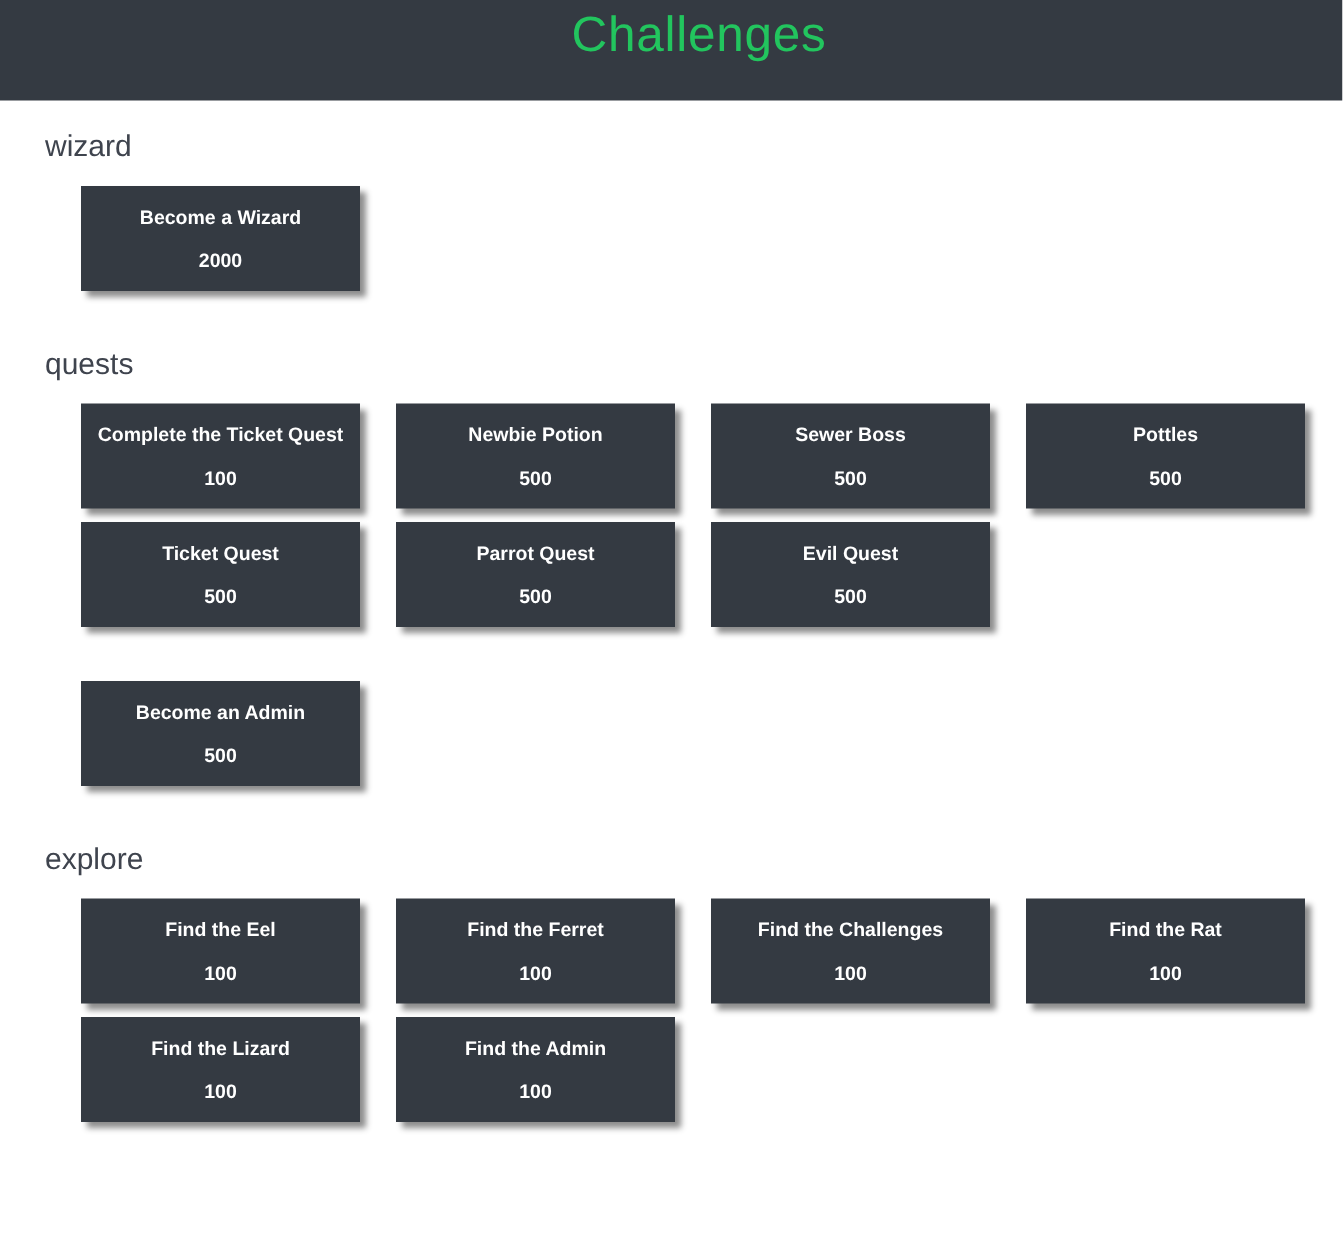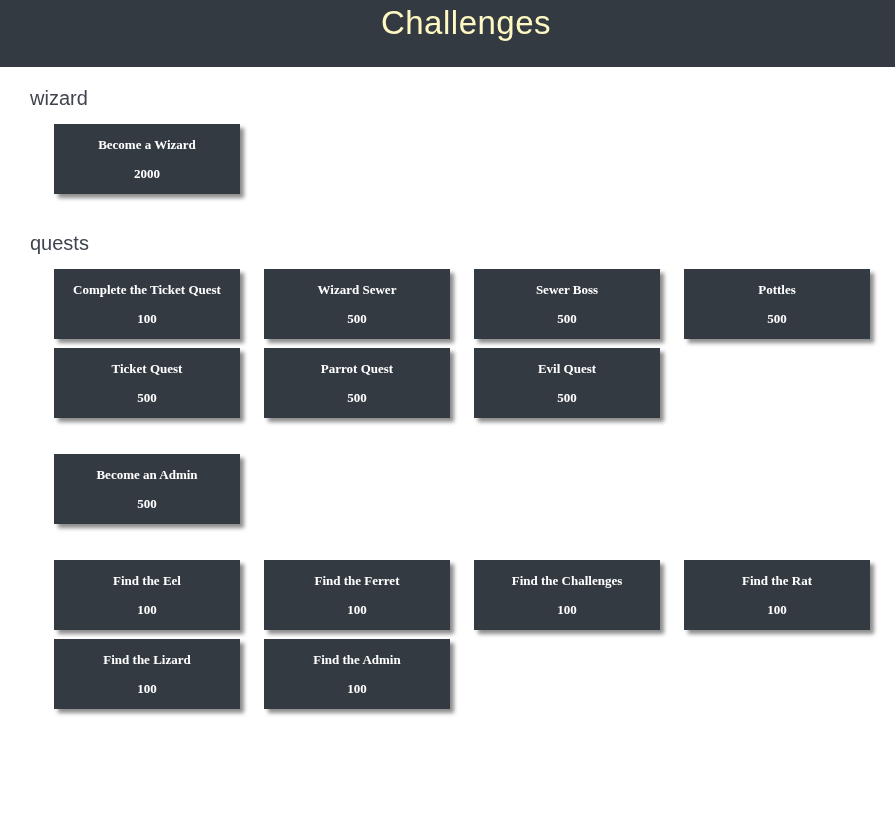--- a/index.html
+++ b/index.html
@@ -17,21 +17,21 @@
   header.topbar {
     background: #343a42;
     height: 67px;
     width: 100%;
   }
   .page-title {
     margin: 0;
     padding-top: 1px;
     padding-left: 37px;
     text-align: center;
-    color: #fef9c3;
+    color: #22c55e;
     font-size: 33px;
     font-weight: 300;
     letter-spacing: 0.5px;
     line-height: 1.35;
   }
   main.board {
     padding: 18px 25px 8px 30px;
   }
   section.section { margin-top: 36px; }
   section.section:first-child { margin-top: 0; }
@@ -61,21 +61,20 @@
     row-gap: 14px;
     color: #ffffff;
     cursor: pointer;
     text-align: center;
   }
   .card-title, .card-points {
     font-size: 13px;
     font-weight: 700;
     line-height: 15px;
     white-space: nowrap;
-    font-family: Liberation Serif, serif;
   }
 </style>
 </head>
 <body>
 
 <header class="topbar">
   <h1 class="page-title">Challenges</h1>
 </header>
 
 <main class="board">
@@ -92,21 +91,21 @@
 
   <section class="section">
     <h2 class="section-title">quests</h2>
     <div class="cards">
   <div class="card">
     <div class="card-title">Complete the Ticket Quest</div>
     <div class="card-points">100</div>
   </div>
 
   <div class="card">
-    <div class="card-title">Wizard Sewer</div>
+    <div class="card-title">Newbie Potion</div>
     <div class="card-points">500</div>
   </div>
 
   <div class="card">
     <div class="card-title">Sewer Boss</div>
     <div class="card-points">500</div>
   </div>
 
   <div class="card">
     <div class="card-title">Pottles</div>
@@ -133,20 +132,21 @@
   <section class="section">
     <div class="cards">
   <div class="card">
     <div class="card-title">Become an Admin</div>
     <div class="card-points">500</div>
   </div>
 </div>
   </section>
 
   <section class="section">
+    <h2 class="section-title">explore</h2>
     <div class="cards">
   <div class="card">
     <div class="card-title">Find the Eel</div>
     <div class="card-points">100</div>
   </div>
 
   <div class="card">
     <div class="card-title">Find the Ferret</div>
     <div class="card-points">100</div>
   </div>

